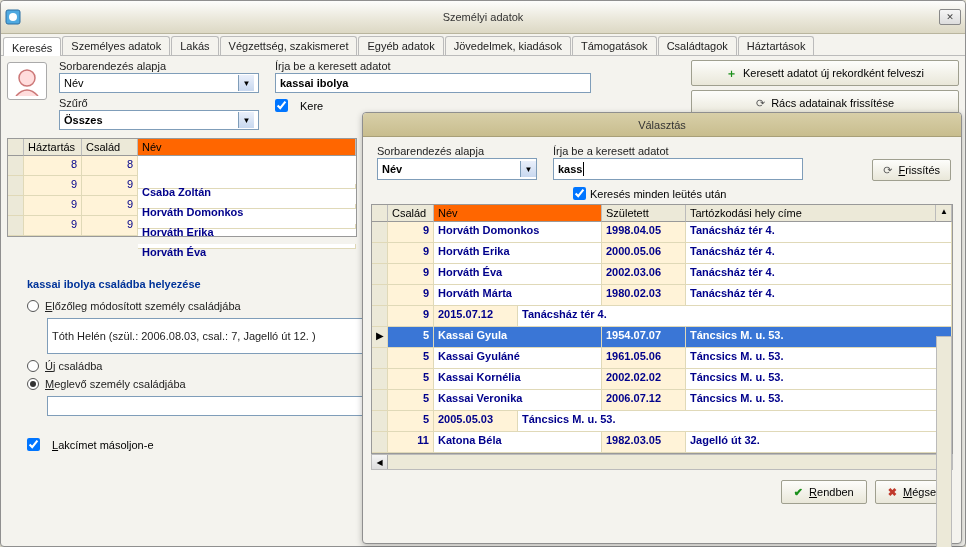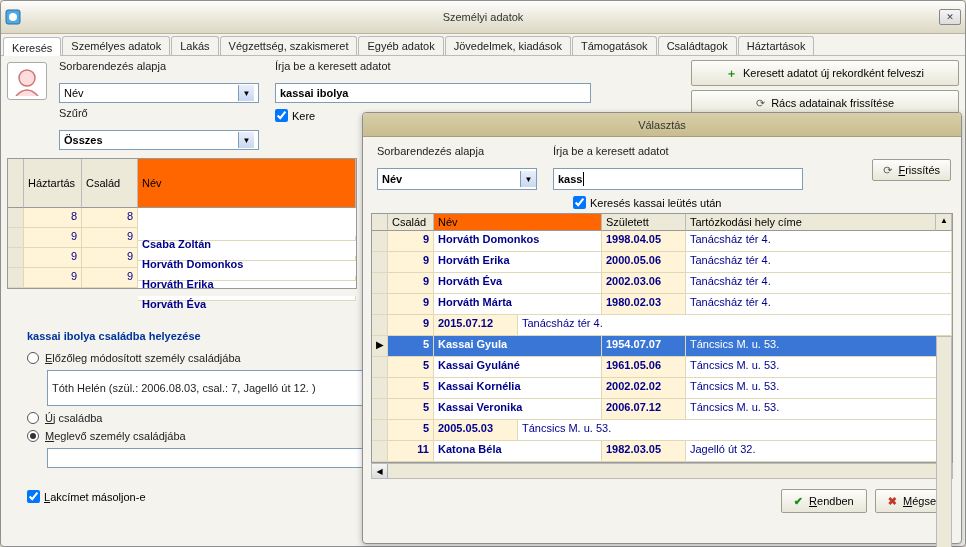--- a/index.html
+++ b/index.html
@@ -10,31 +10,31 @@
   .title-icon { width: 16px; height: 16px; margin-right: 6px; }
   .title-text { flex: 1; text-align: center; color: #333; }
   .close-btn { width: 22px; height: 16px; border: 1px solid #888; border-radius: 2px; background: linear-gradient(to bottom,#f5f5f5,#ddd); display: flex; align-items: center; justify-content: center; font-size: 9px; color: #444; }
   .tabs { height: 22px; background: #f4f3ee; display: flex; border-bottom: 1px solid #bbb; padding-left: 2px; padding-top: 2px; gap: 0; }
   .tab { padding: 3px 8px 0 8px; border: 1px solid #bbb; border-bottom: none; background: #f4f3ee; border-radius: 3px 3px 0 0; margin-right: 1px; color: #222; cursor: default; position: relative; }
   .tab.active { background: #fff; z-index: 2; top: 1px; padding-top: 4px; }
   .content { padding: 4px 6px; display: flex; gap: 6px; }
   .avatar-cell { width: 46px; padding-top: 2px; }
   .avatar { width: 40px; height: 38px; border: 1px solid #aaa; background: #fff; border-radius: 3px; display:flex; align-items:center; justify-content:center; }
   .form-col { width: 210px; }
-  .label { color: #222; margin-bottom: 11px; }
+  .label { color: #222; margin-bottom: 1px; }
   .combo, .txt { width: 200px; height: 20px; border: 1px solid #7f9db9; background: #fff; padding: 1px 4px; display:flex; align-items:center; justify-content:space-between; }
   .combo .arrow, .dd-arrow { width: 16px; height: 16px; background: linear-gradient(to bottom,#eaf0fb,#c8d8ef); border-left:1px solid #7f9db9; display:flex; align-items:center; justify-content:center; font-size:8px; }
   .wide-txt { width: 316px; }
   .btn-row { margin-left: auto; width: 268px; }
   .big-btn { width: 268px; height: 26px; border: 1px solid #9f9f8f; background: linear-gradient(to bottom,#fdfdfb,#e9e7d9); border-radius:2px; display:flex; align-items:center; justify-content:center; gap:6px; margin-bottom: 4px; }
-  .chk-row { display:flex; align-items:center; gap:4px; margin-top:6px; }
+  .chk-row { display:flex; align-items:center; gap:12px; margin-top:6px; }
   input.cb { margin:0; }
   .grid { margin: 4px 6px 0 6px; border:1px solid #999; background:#fff; }
   .ghdr { display:flex; background:#ece9d8; }
-  .ghdr .gh { border-right:1px solid #bbb; border-bottom:1px solid #999; padding:18px 4px; background:#ece9d8; }
+  .ghdr .gh { border-right:1px solid #bbb; border-bottom:1px solid #999; padding:2px 4px; background:#ece9d8; }
   .gh.hh { width:16px; } .gh.hhhz{width:58px;} .gh.hhcs{width:56px;}
   .gh.hhnev { flex:1; background:#ff6600; color:#000; } 
   .grow { display:flex; height:20px; }
   .grow .gc { border-right:1px solid #e0d9b8; border-bottom:1px solid #e0d9b8; padding:2px 4px; background:#fff3d8; }
   .gc.ind{width:16px; background:#ece9d8;} .gc.hz{width:58px; text-align:right; color:#00008b;} .gc.cs{width:56px; text-align:right; color:#00008b;}
   .gc.nev{flex:1; color:#00008b; font-weight:bold; background:#fff;margin-top:28px;}
   .subtitle { text-align:right; font-size:15px; color:#333; padding:10px 8px 8px 0;}
   .placement { padding: 0 6px 6px 26px; }
   .placement .ptitle { color:#003399; font-weight:bold; margin:6px 0 10px 0; }
   .radio-row { display:flex; align-items:center; gap:6px; margin:6px 0; color:#222;}
@@ -58,21 +58,21 @@
   .sh{ border-right:1px solid #bbb; border-bottom:1px solid #999; padding:2px 4px; background:#ece9d8;}
   .sh.sind{width:16px;} .sh.scs{width:46px;}
   .sh.snev{width:168px; background:#ff6600;}
   .sh.sszul{width:84px;} .sh.saddr{flex:1;}
   .sh.sscroll{width:16px;}
   .srow{display:flex; height:21px;}
   .sc{border-right:1px solid #e0d9b8; border-bottom:1px solid #e0d9b8; padding:2px 4px;}
   .sc.sind{width:16px; background:#ece9d8;} .sc.scs{width:46px; text-align:right; background:#fff3d8; color:#00008b; font-weight:bold;}
   .sc.snev{width:168px; color:#00008b; font-weight:bold; background:#fff;}
   .sc.sszul{width:84px; background:#fff3d8; color:#00008b; font-weight:bold;}
-  .sc.saddr{flex:1; background:#fff; color:#00008b; font-weight:normal;}
+  .sc.saddr{flex:1; background:#fff; color:#00008b; font-weight:bold;}
   .srow.selrow .sc{ background:#3a76d6 !important; color:#fff !important;}
   .srow.selrow .sc.sind{ background:#ece9d8 !important; color:#000 !important;}
   .sc.sind .ptr{ font-size:10px; }
   .sel-scrollbar{ position:absolute; right:9px; top:223px; width:16px; height:252px; background:#ece9d8; border:1px solid #bbb;}
   .sel-scrollbar .sbtn{height:16px; background:linear-gradient(to bottom,#f5f5f5,#ddd); border-bottom:1px solid #aaa; display:flex; align-items:center; justify-content:center; font-size:8px;}
   .sel-hscroll{ margin:0 8px; height:16px; background:#ece9d8; border:1px solid #bbb; display:flex;}
   .sel-hscroll .hsbtn{width:16px; display:flex; align-items:center; justify-content:center; background:linear-gradient(to bottom,#f5f5f5,#ddd); border-right:1px solid #aaa; font-size:8px;}
   .sel-hscroll .hsbtn.r{margin-left:auto; border-left:1px solid #aaa; border-right:none;}
   .dlg-buttons{ display:flex; gap:8px; justify-content:flex-end; padding:10px 12px 8px 0;}
   .dlg-btn{ height:24px; padding:0 12px; border:1px solid #9f9f8f; background:linear-gradient(to bottom,#fdfdfb,#e9e7d9); border-radius:2px; display:flex; align-items:center; gap:6px;}
@@ -235,21 +235,21 @@
     </div>
     <div style="padding-top:14px; margin-left:auto;">
       <div class="refresh-btn">
         <span class="refresh-icon">⟳</span>
         <span><span class="ul">F</span><span>rissítés</span></span>
       </div>
     </div>
   </div>
   <div class="sel-chk">
     <input type="checkbox" class="cb" checked="" style="">
-    <span>Keresés kassai leütés után</span>
+    <span>Keresés minden leütés után</span>
   </div>
 
   <div class="sel-grid">
     <div class="sel-ghdr">
       <div class="sh sind"></div>
       <div class="sh scs">Család</div>
       <div class="sh snev">Név</div>
       <div class="sh sszul">Született</div>
       <div class="sh saddr">Tartózkodási hely címe</div>
       <div class="sh sscroll" style="text-align:center; font-size:8px;">▲</div>

